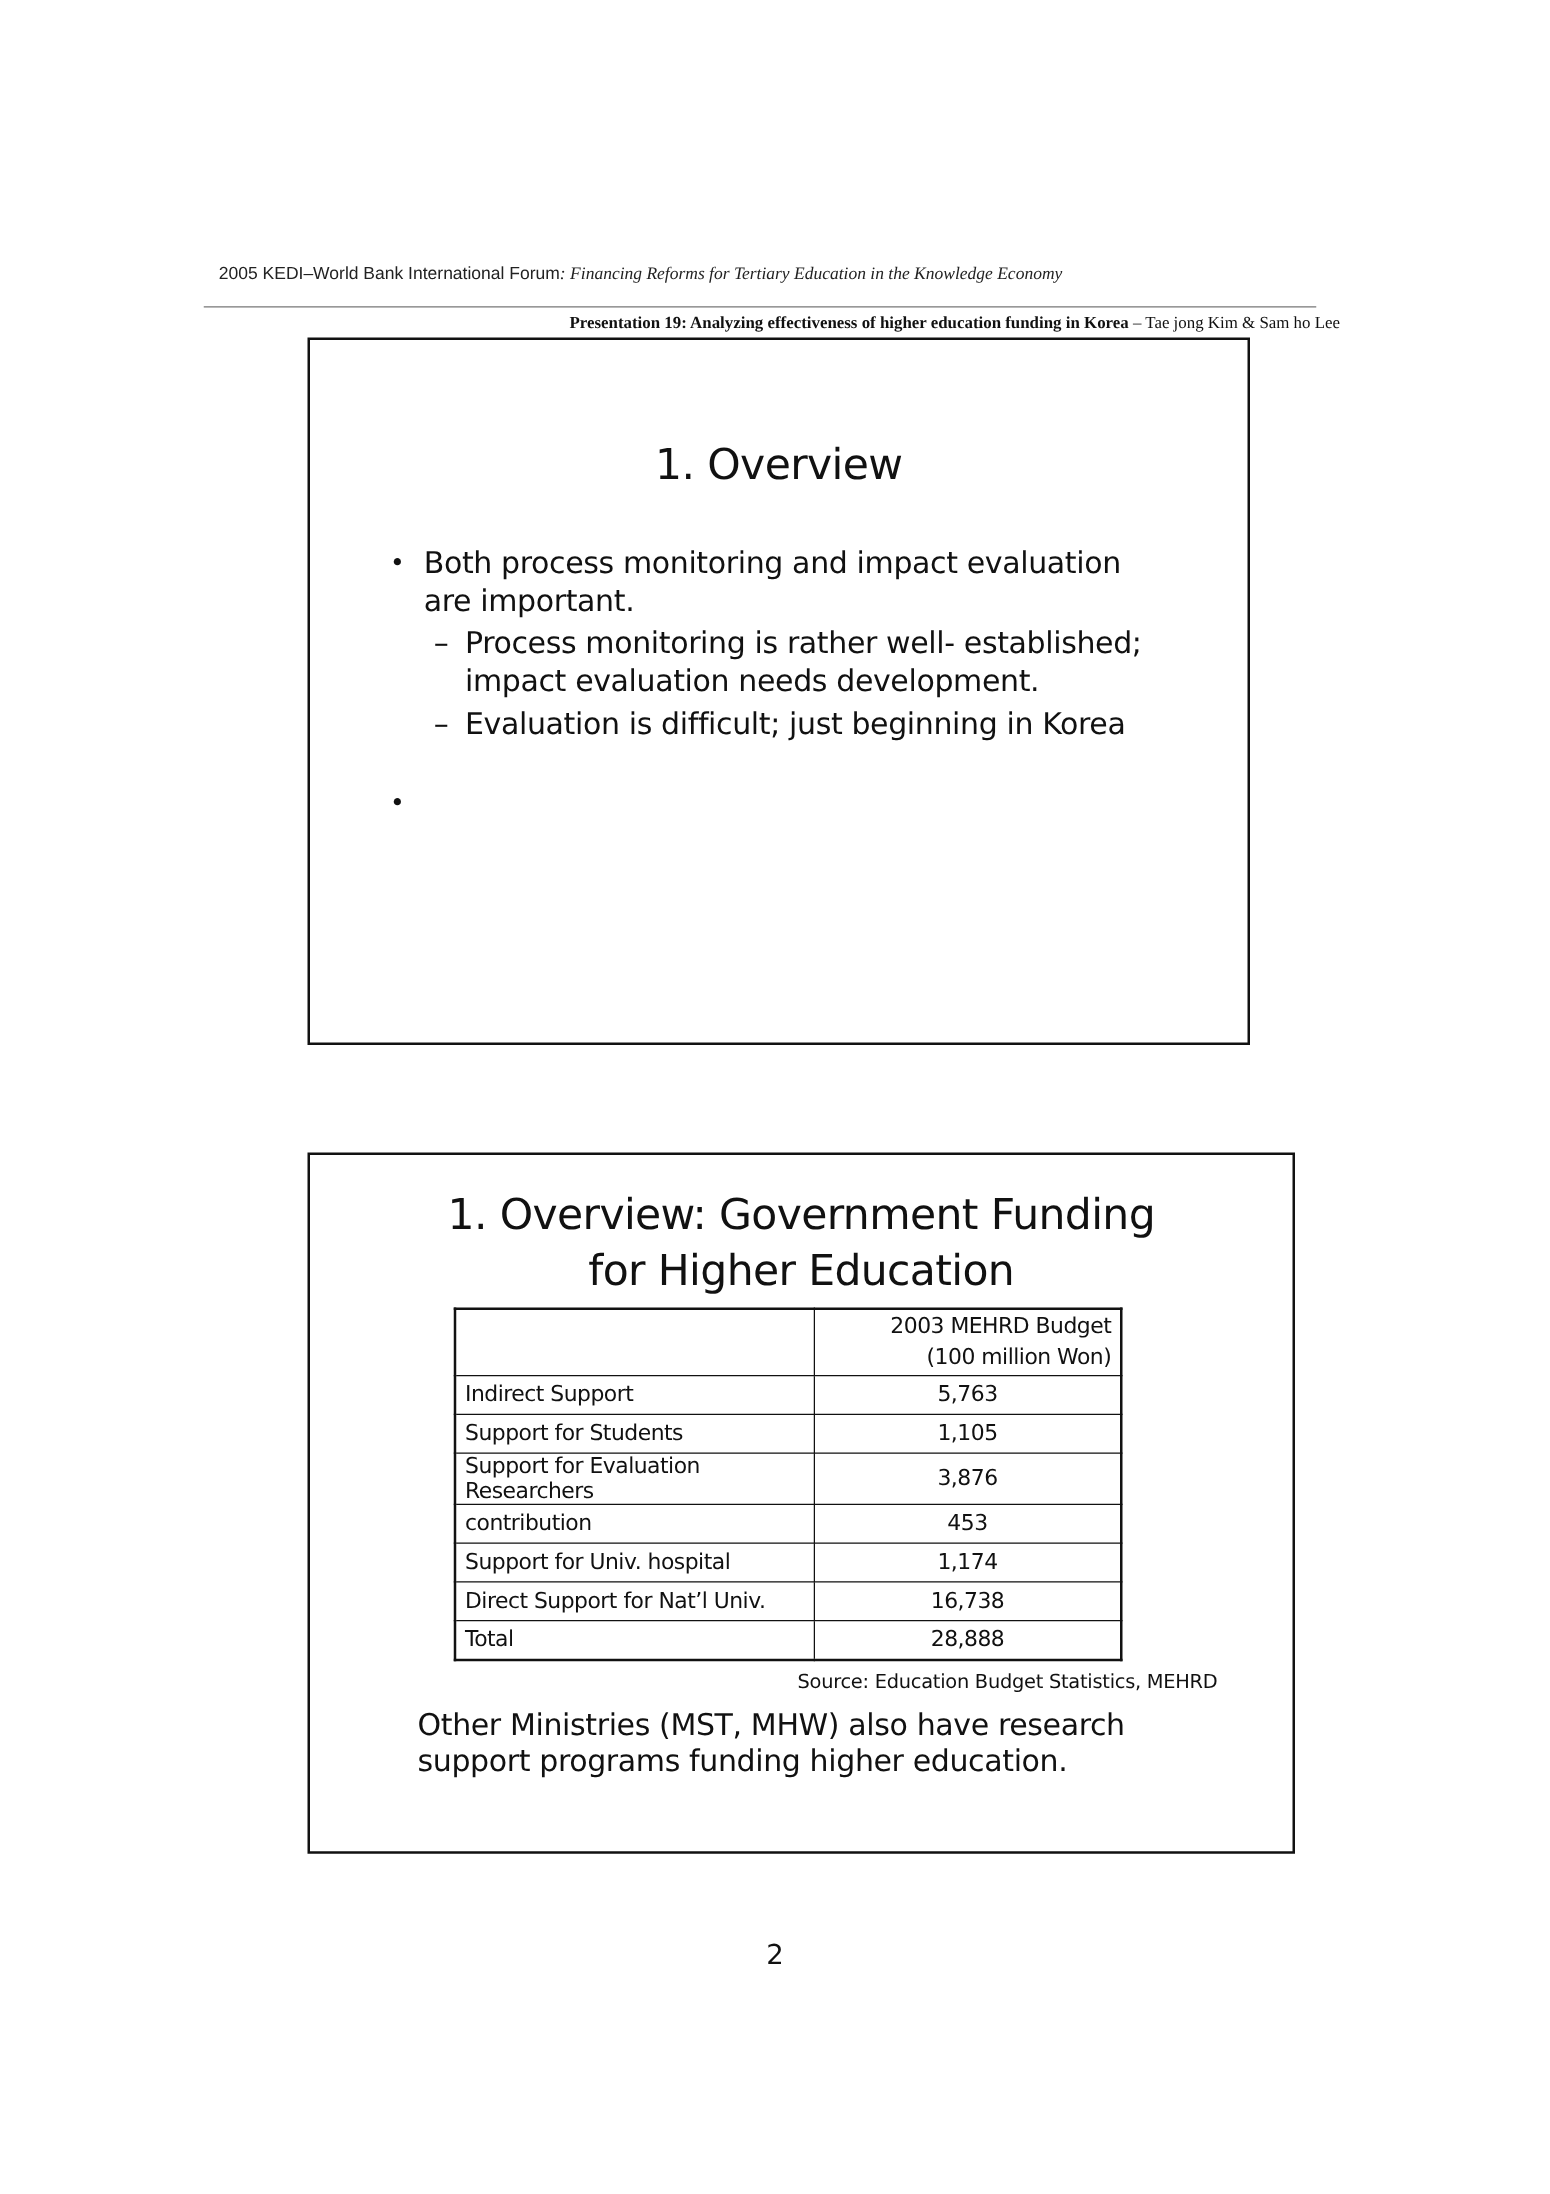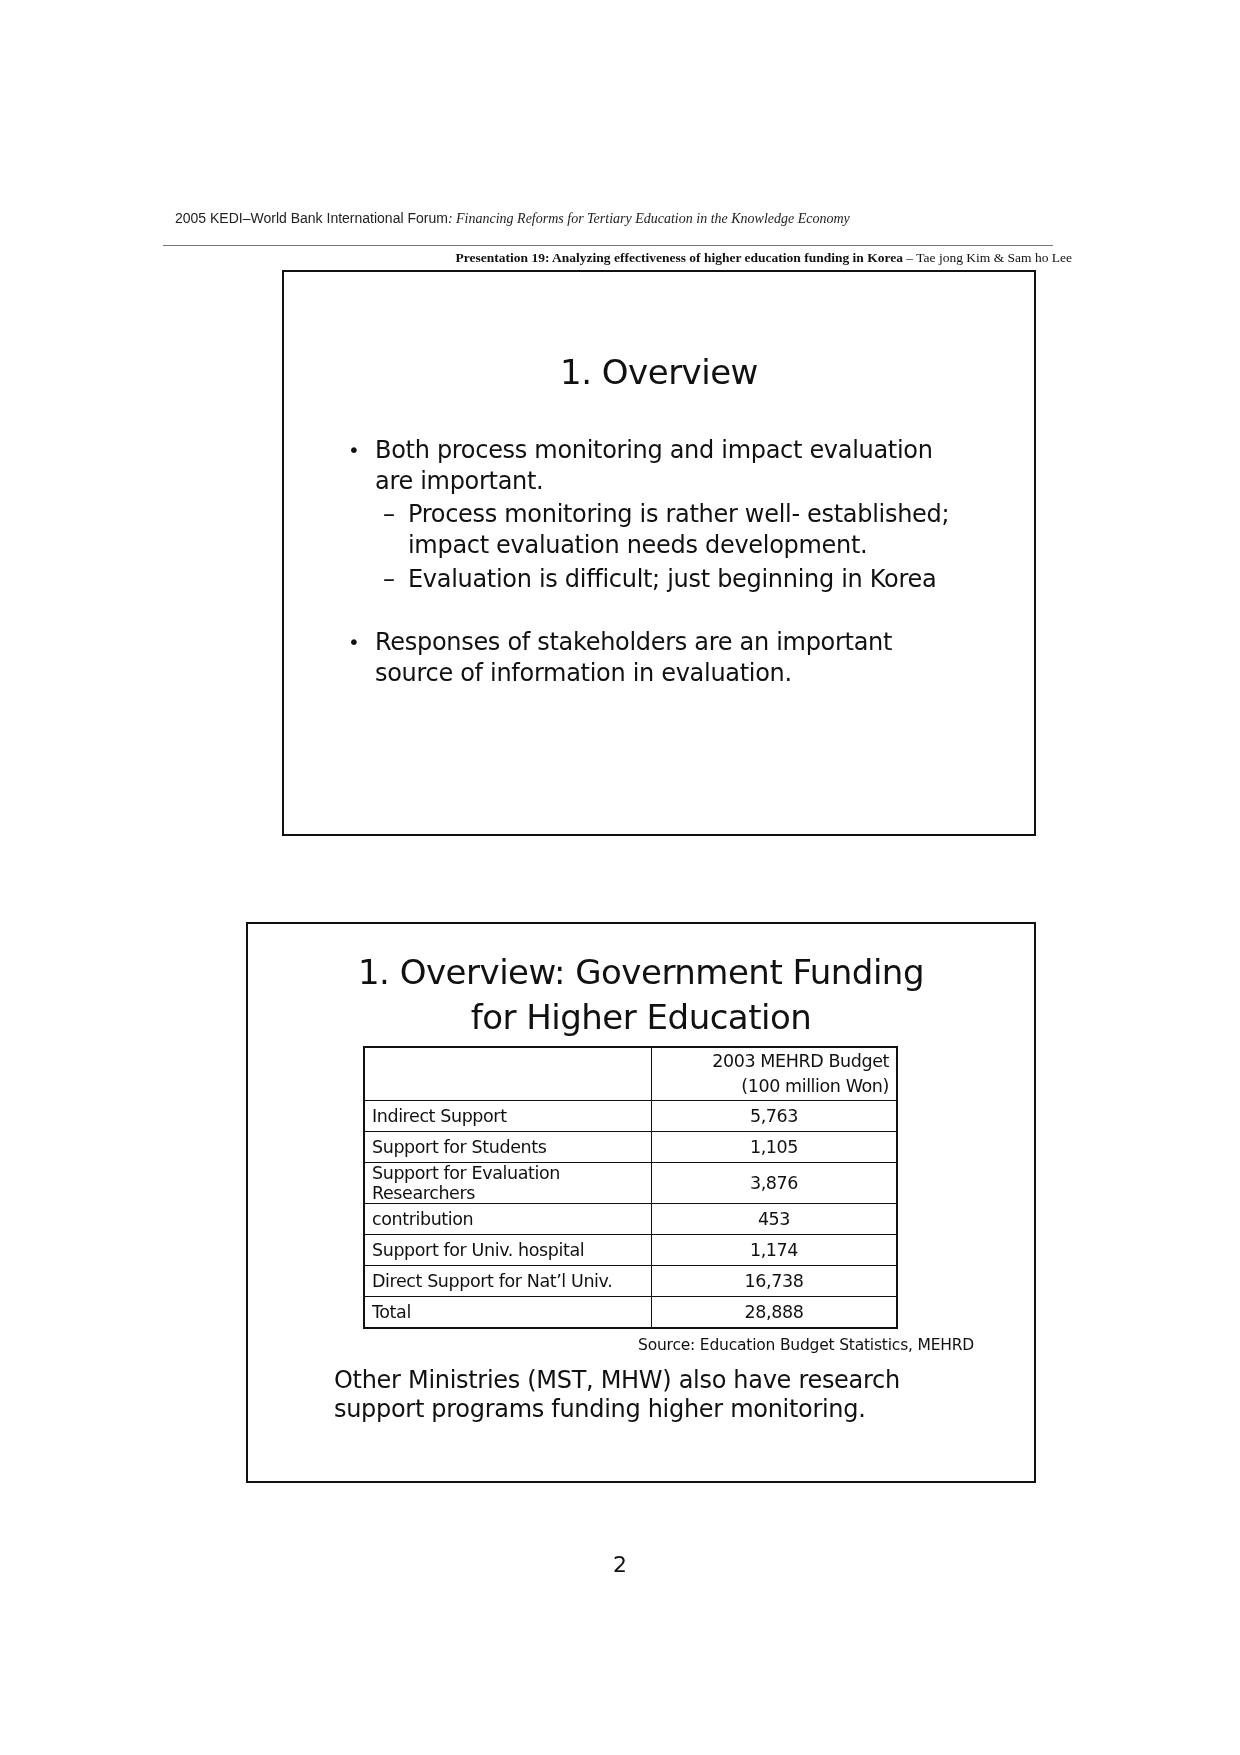--- a/index.html
+++ b/index.html
@@ -19,21 +19,21 @@
     position: absolute; right: 168px; top: 250px;
     font-family: "Liberation Serif", serif; font-size: 13.5px; color: #111; white-space: nowrap; padding-left: 44px;
   }
   .presentation-line .pres-title { font-weight: bold; }
 
   .slide {
     position: absolute; left: 246px; width: 750px;
     border: 2px solid #111; background: #fff;
     font-family: "DejaVu Sans", sans-serif; color: #111;
   }
-  #slide-1 { top: 270px; height: 562px; margin-left: 36px; }
+  #slide-1 { top: 270px; height: 562px; }
   #slide-2 { top: 922px; height: 557px; padding-left: 36px; }
 
   .slide-title {
     position: absolute; left: 0; right: 0; text-align: center;
     font-size: 34px; line-height: 44px; letter-spacing: -0.5px; font-weight: normal;
   }
   #slide-1 .slide-title { top: 78px; }
   #slide-2 .slide-title { top: 26px; line-height: 45px; }
 
   .bullets { position: absolute; left: 64px; top: 163px; width: 620px; margin: 0; padding: 0; list-style: none; }
@@ -93,21 +93,20 @@
           <span>Process monitoring is rather well- established; impact evaluation needs development.</span>
         </li>
         <li class="subbullet">
           <span class="sub-dash">–</span>
           <span>Evaluation is difficult; just beginning in Korea</span>
         </li>
       </ul>
     </li>
     <li class="bullet">
       <span class="bullet-dot">•</span>
-      <span>Responses of stakeholders are an important source of information in evaluation.</span>
     </li>
   </ul>
 </div>
 
 <div class="slide" id="slide-2">
   <div class="slide-title">
     <div>1. Overview: Government Funding</div>
     <div>for Higher Education</div>
   </div>
 
@@ -147,16 +146,16 @@
         <td class="col-value">16,738</td>
       </tr>
       <tr>
         <td class="col-label">Total</td>
         <td class="col-value">28,888</td>
       </tr>
     </tbody>
   </table>
 
   <div class="source-note">Source: Education Budget Statistics, MEHRD</div>
-  <div class="slide-note">Other Ministries (MST, MHW) also have research support programs funding higher monitoring.</div>
+  <div class="slide-note">Other Ministries (MST, MHW) also have research support programs funding higher education.</div>
 </div>
 
 <div class="page-number">2</div>
 
 </body></html>

